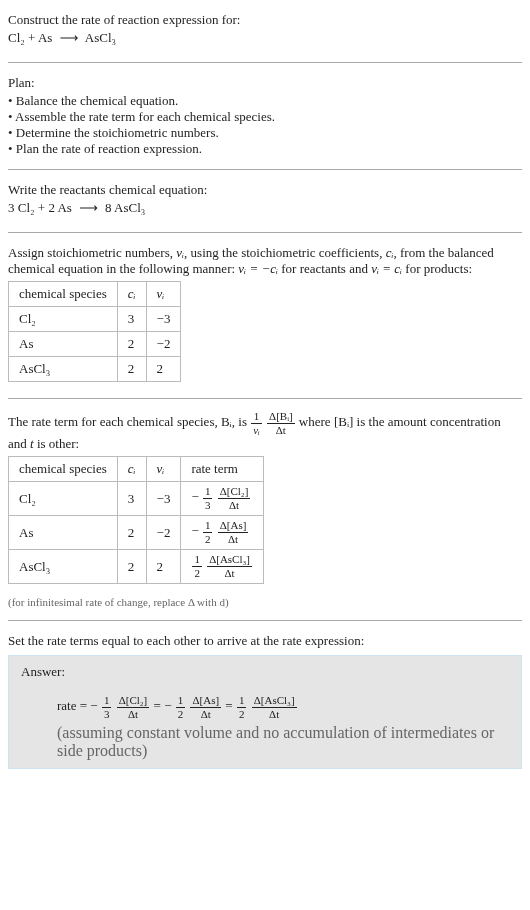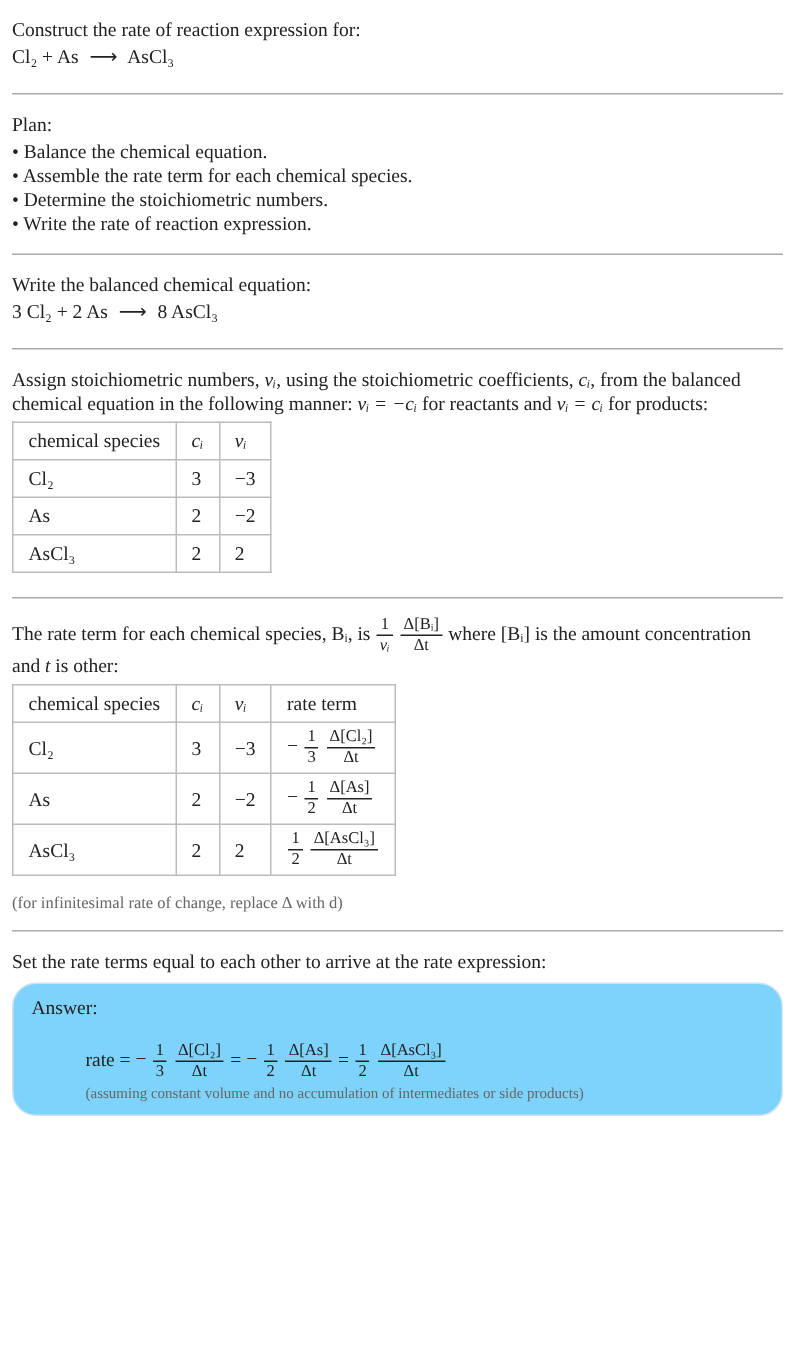--- a/index.html
+++ b/index.html
@@ -49,29 +49,29 @@
     text-align: center;
     vertical-align: middle;
     font-size: 11px;
     line-height: 1;
     margin: 0 1px;
   }
   .frac .num { display: block; border-bottom: 1px solid #222; padding: 0 2px 1px 2px; }
   .frac .den { display: block; padding: 1px 2px 0 2px; }
 
   .answer-box {
-    background: #7dd3fc;
+    background: #e5e5e5;
     border: 1px solid #cfe3ee;
-    border-radius: 16px;
+    border-radius: 0;
     padding: 8px 12px;
     margin-top: 6px;
   }
   .answer-indent { margin-left: 36px; margin-top: 15px; }
   .answer-note {
-    font-size: 10px;
+    font-size: 16px;
     color: #666;
     margin-left: 36px;
     margin-top: 4px;
   }
 
   .italic { font-style: italic; }
   .inline-eq { white-space: nowrap; }
 </style>
 </head>
 <body>
@@ -86,28 +86,28 @@
 </div>
 
 <hr>
 
 <div class="section">
   <div>Plan:</div>
   <div class="plan-list">
     <div class="plan-item">Balance the chemical equation.</div>
     <div class="plan-item">Assemble the rate term for each chemical species.</div>
     <div class="plan-item">Determine the stoichiometric numbers.</div>
-    <div class="plan-item">Write the rate of reaction expression.</div>
-  </div>
-</div>
-
-<hr>
-
-<div class="section">
-  <div>Write the balanced chemical equation:</div>
+    <div class="plan-item">Plan the rate of reaction expression.</div>
+  </div>
+</div>
+
+<hr>
+
+<div class="section">
+  <div>Write the reactants chemical equation:</div>
   <div class="chem-eq">
     <span>3 Cl₂ + 2 As</span>
     <span class="arrow">⟶</span>
     <span>8 AsCl₃</span>
   </div>
 </div>
 
 <hr>
 
 <div class="section">

